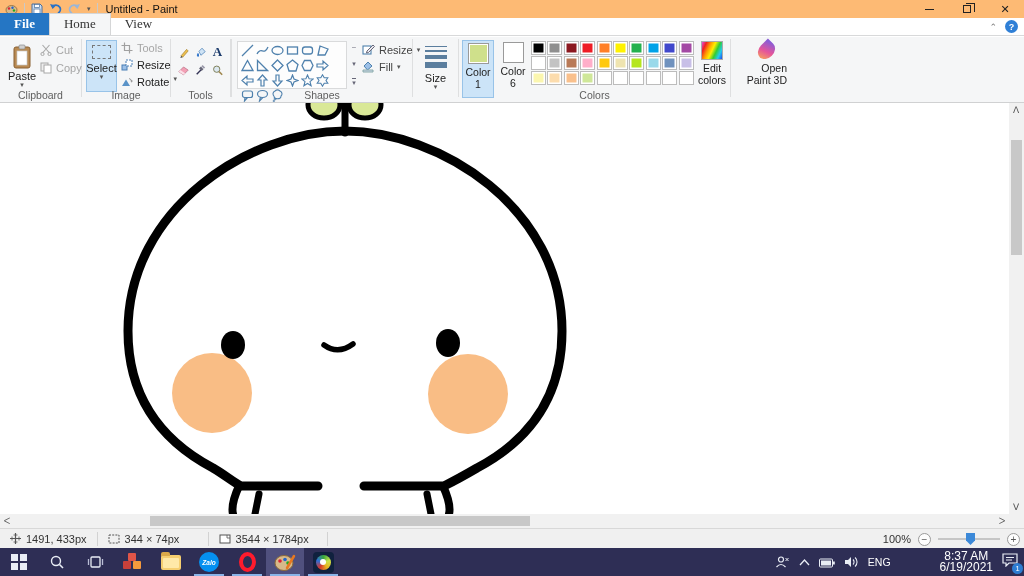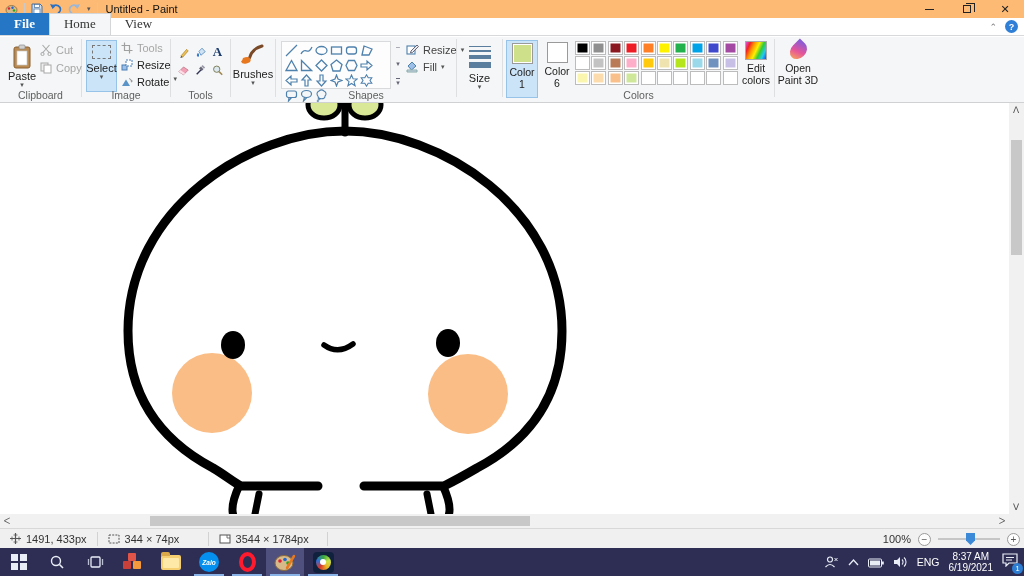--- a/index.html
+++ b/index.html
@@ -68,21 +68,21 @@
   .colorbtn { position:absolute; top:3px; width:32px; height:58px; text-align:center; font-size:10.5px; color:#222; line-height:12px; }
   .colorbtn .swbig { width:21px; height:21px; margin:2px auto 2px auto; border:1px solid #9a9a9a; box-shadow:inset 0 0 0 1px #fff; }
   .color1 { left:3px; background:#cce4f8; border:1px solid #98c3e8; }
   .color2 { left:38px; }
   .palette { position:absolute; left:72px; top:4px; width:164px; display:flex; flex-wrap:wrap; gap:1px 1.4px; }
   .swatch { width:15px; height:14px; border:1px solid #bcbcbc; box-shadow:inset 0 0 0 1.5px #fff; }
   .editcolors { position:absolute; left:237px; top:4px; width:32px; text-align:center; font-size:10.5px; color:#222; line-height:12px; }
   .rainbow { width:22px; height:19px; margin:0 auto 2px auto; border:1px solid #aaa; background:linear-gradient(115deg,#e14fe1,#ee2222,#ff9900,#ffee00,#33cc33,#22ccee,#2244ee); }
 
   .g-paint3d { width:52px; }
-  .p3d-btn { position:absolute; left:2px; top:4px; width:42px; text-align:center; font-size:10.5px; color:#222; line-height:12px; }
+  .p3d-btn { position:absolute; left:14px; top:4px; width:42px; text-align:right; font-size:10.5px; color:#222; line-height:12px; }
   .p3d-icon { width:15px; height:19px; margin:0 auto 2px auto; background:linear-gradient(160deg,#8a5cd6 10%,#e5559a 55%,#f7a25c 95%); border-radius:0 50% 50% 50%; transform:rotate(45deg); }
 
   
   .workarea { position:absolute; left:0; top:103px; width:1024px; height:425px; background:#fff; }
   .drawing { position:absolute; left:0; top:0; }
   .vscroll { position:absolute; right:0; top:0; width:15px; height:411px; background:#f1f1f1; }
   .vthumb { position:absolute; left:2px; top:37px; width:11px; height:115px; background:#c8c8c8; }
   .hscroll { position:absolute; left:0; bottom:0; width:1009px; height:14px; background:#f1f1f1; }
   .hthumb { position:absolute; left:150px; top:2px; width:380px; height:10px; background:#c8c8c8; }
   .scorner { position:absolute; right:0; bottom:0; width:15px; height:14px; background:#f1f1f1; }
@@ -97,21 +97,21 @@
   .ztrack { position:relative; width:62px; height:2px; background:#c6c6c6; }
   .zthumb { position:absolute; left:28px; top:-5px; width:9px; height:12px; background:#3c89d8; clip-path:polygon(0 0,100% 0,100% 62%,50% 100%,0 62%); }
 
   
   .taskbar { position:absolute; left:0; top:548px; width:1024px; height:28px; background:#2e2e55; display:flex; align-items:center; }
   .tbtile { position:relative; width:38px; height:28px; display:flex; align-items:center; justify-content:center; }
   .tbtile.active { background:#50507e; }
   .runline { position:absolute; bottom:0; left:4px; width:30px; height:2px; background:#8ab4e8; }
   .tray { position:absolute; right:0; top:0; height:28px; display:flex; align-items:center; gap:9px; padding-right:6px; color:#fff; }
   .tray .txt { font-size:10.5px; }
-  .clock { font-size:10px; line-height:11px; text-align:center; }
+  .clock { font-size:12px; line-height:11px; text-align:center;margin-left:40px; }
   .notif { position:relative; }
   .badge { position:absolute; right:-5px; bottom:-3px; width:11px; height:11px; border-radius:50%; background:#2d7dd2; color:#fff; font-size:7.5px; display:flex; align-items:center; justify-content:center; }
   .zalo-circle { width:20px; height:20px; border-radius:50%; background:#0590f0; color:#fff; font-size:6.5px; font-weight:bold; display:flex; align-items:center; justify-content:center; font-style:italic; }
   .opera-ring { width:17px; height:20px; border-radius:50%; border:4px solid #ff1b2d; }
   .coccoc { width:21px; height:21px; border-radius:4px; background:#10213e; display:flex; align-items:center; justify-content:center; }
   .coccoc .wheel { width:15px; height:15px; border-radius:50%; background:conic-gradient(#37a93c,#c9e24a,#e8b622,#d8372c,#2e6fd8,#37a93c); position:relative; }
   .coccoc .wheel::after { content:""; position:absolute; left:4.5px; top:4.5px; width:6px; height:6px; border-radius:50%; background:#fff; }
   .blocks { position:relative; width:20px; height:20px; }
   .blocks div { position:absolute; width:8px; height:8px; border-radius:1px; }
   .folder { position:relative; width:20px; height:15px; background:#f6cf70; border-radius:2px; }
@@ -274,30 +274,20 @@
             <svg width="14" height="14" viewBox="0 0 14 14">
               <circle cx="6" cy="6" r="4" fill="#dce8f0" stroke="#7a7a52" stroke-width="1.2"></circle>
               <path d="M9,9 L13,13" stroke="#a08850" stroke-width="2"></path>
             </svg>
           </div>
       </div>
       <div class="grouplabel">Tools</div>
     </div>
     <div class="rdivider"></div>
 
-    <div class="rgroup g-brushes">
-      <div class="bigbtn brushes-btn">
-        <svg width="26" height="24" viewBox="0 0 26 24">
-            <path d="M22,2 C15,4 11,8 9.5,14" fill="none" stroke="#7a4a28" stroke-width="3" stroke-linecap="round"></path>
-            <path d="M3,14 q6,-2.5 7.5,1 q1,3.5 -4,4.5 q-4.5,0.8 -5.5,-2 q1.5,-0.8 2,-3.5" fill="#e87820"></path>
-          </svg>
-        <span>Brushes</span>
-        <span class="dropdot">▾</span>
-      </div>
-    </div>
     <div class="rdivider"></div>
 
     <div class="rgroup g-shapes">
       <div class="shapes-grid">
         <div class="shapecell">
             <svg width="13" height="13" viewBox="0 0 13 13">
               <path d="M1,12 L12,1" stroke="#4f81ad" fill="none" stroke-width="1.3"></path>
             </svg>
           </div>
         <div class="shapecell">

